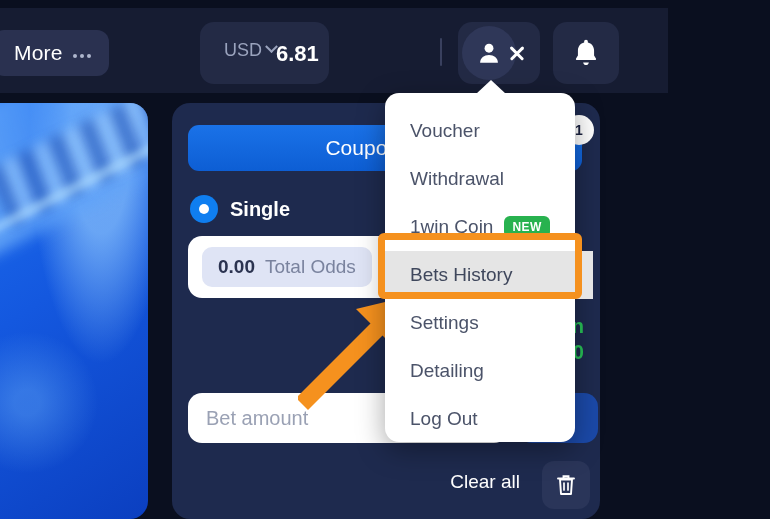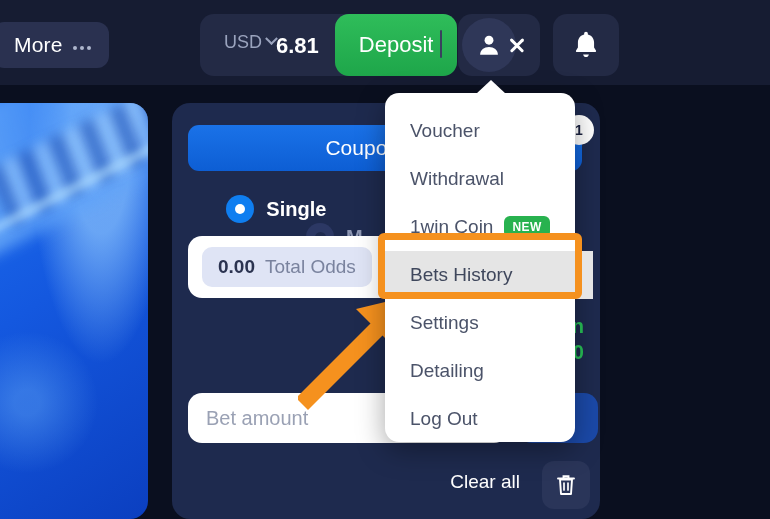--- a/index.html
+++ b/index.html
@@ -6,21 +6,21 @@
   html, body {
     width: 770px; height: 519px;
     overflow: hidden;
     background: #0a0f1f;
     font-family: "Liberation Sans", sans-serif;
   }
   #root { position: relative; width: 770px; height: 519px; background: #0a0f1f; }
 
   
   .header {
-    position: absolute; top: 0; left: 0; width: 770px; height: 85px;
+    position: absolute; top: 8px; left: 0; width: 668px; height: 85px;
     background: #161c32;
   }
   .header-inner { position: relative; width: 100%; height: 100%; }
 
   .more-btn {
     position: absolute; left: -8px; top: 22px;
     height: 46px; padding: 0 18px 0 22px;
     background: #2a3150; border-radius: 12px;
     display: flex; align-items: center; gap: 10px;
     color: #ffffff; font-size: 21px; letter-spacing: .2px;
@@ -116,21 +116,21 @@
     border-radius: 11px; display: flex; align-items: center; justify-content: center;
     color: #fff; font-size: 21px;
   }
   .coupon-badge {
     position: absolute; left: 392px; top: 12px; width: 30px; height: 30px;
     border-radius: 50%; background: #fff; color: #1b2240;
     display: flex; align-items: center; justify-content: center;
     font-size: 14px; font-weight: bold;
   }
 
-  .radio-row { position: absolute; left: 18px; top: 92px; display: flex; align-items: center; gap: 0; flex-direction: column; }
+  .radio-row { position: absolute; left: 18px; top: 92px; display: flex; align-items: center; gap: 0; }
   .radio-item { display: flex; align-items: center; gap: 12px; }
   .radio-item + .radio-item { margin-left: 116px; }
   .radio { width: 28px; height: 28px; border-radius: 50%; background: #0f7ef0;
            display: flex; align-items: center; justify-content: center; }
   .radio.off { background: #2c3864; }
   .radio i { width: 10px; height: 10px; border-radius: 50%; background: #fff; display: block; }
   .radio.off i { background: #1e2a4e; width: 11px; height: 11px; }
   .radio-label { color: #fff; font-size: 20px; font-weight: bold; }
   .radio-label.muted { color: #8d96b2; font-weight: bold; }
 
@@ -216,23 +216,20 @@
       </div>
 
       <div class="wallet">
         <div class="wallet-col">
           <div class="wallet-cur">
             <span>USD</span>
             <span class="chev"></span>
           </div>
           <div class="wallet-amt">6.81</div>
         </div>
-        <div class="deposit-btn">
-          <span>Deposit</span>
-        </div>
       </div>
 
       <div class="hdr-divider"></div>
 
       <div class="profile-btn">
         <div class="avatar-circle">
           <svg width="26" height="26" viewBox="0 0 24 24">
             <circle cx="12" cy="7.6" r="4.1" fill="#ffffff"></circle>
             <path d="M3.8 21c0-4.5 3.7-7.2 8.2-7.2s8.2 2.7 8.2 7.2z" fill="#ffffff"></path>
           </svg>

